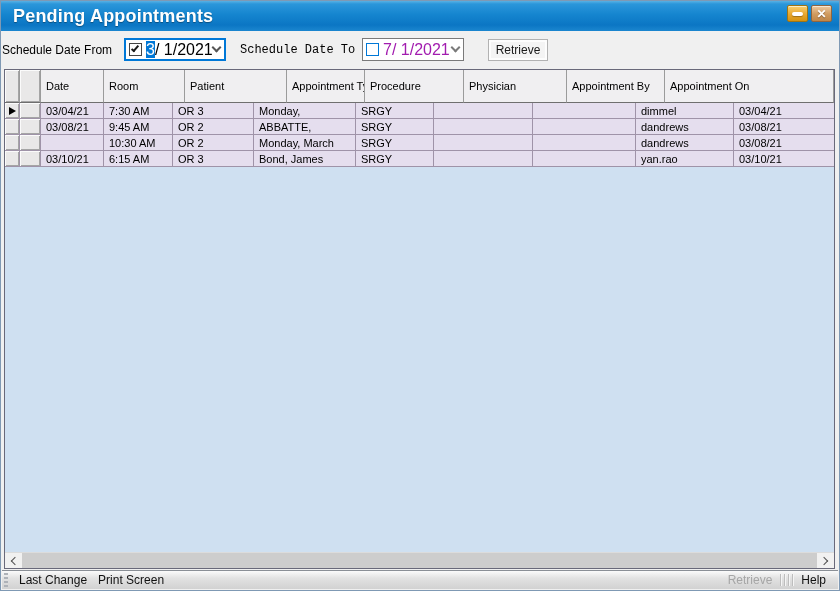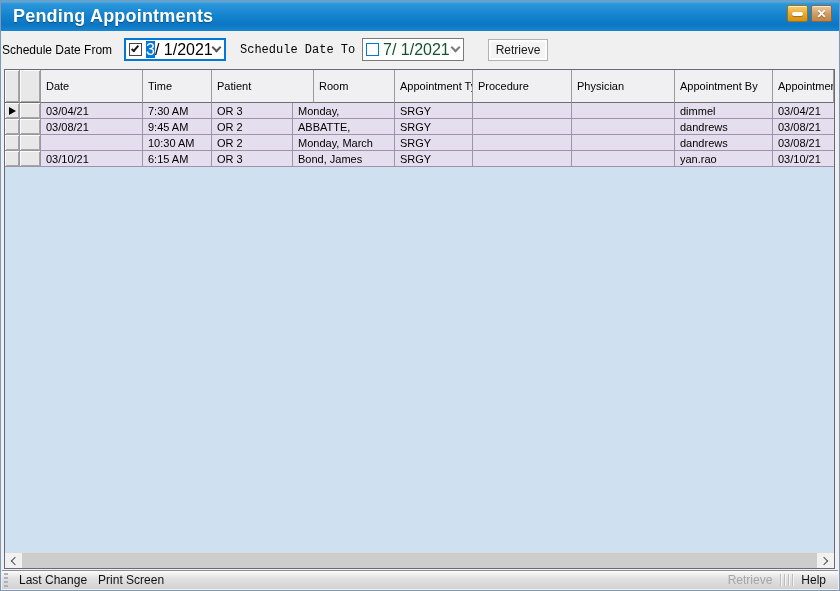--- a/index.html
+++ b/index.html
@@ -49,21 +49,21 @@
   .datepicker.to   { border: 1px solid #7a7a7a; margin-left: 12px; }
   .cbx { width: 13px; height: 13px; background: #fff; flex: 0 0 auto; position: relative; }
   .cbx.checked { border: 1px solid #454545; }
   .cbx.unchecked { border: 1px solid #0078d7; }
   .cbx.checked .check {
     position: absolute; left: 3px; top: 0px; width: 4px; height: 8px;
     border-right: 2px solid #1a1a1a; border-bottom: 2px solid #1a1a1a; transform: rotate(40deg);
   }
   .dateval { margin-left: 4px; font-size: 16px; white-space: pre; flex: 1; }
   .dateval .sel { background: #0078d7; color: #fff; }
-  .dateval.dim { color: #14532d; }
+  .dateval.dim { color: #a21caf; }
   .chev {
     width: 7px; height: 7px; border-right: 2px solid #555; border-bottom: 2px solid #555;
     transform: rotate(45deg); margin-top: -4px; flex: 0 0 auto;
   }
   .datepicker.to .chev { border-color: #7a7a7a; }
   .btn-retrieve {
     margin-left: 24px; width: 60px; height: 22px; font-size: 12px; color: #1a1a1a;
     background: #f4f4f4; border: 1px solid #b2b2b2; box-shadow: inset 0 0 0 2px #fdfdfd;
     font-family: "Liberation Sans", sans-serif; cursor: pointer;
   }
@@ -87,21 +87,21 @@
   .drow { height: 16px; }
   .drow .gcell { background: #e5deee; }
   .rowhdr {
     background: #e9e8e8 !important;
     box-shadow: inset 1px 1px 0 #fbfbfb, inset -1px -1px 0 #a5a5a5;
     justify-content: center; padding-left: 0 !important;
   }
   .arrow { width: 0; height: 0; border-left: 7px solid #000; border-top: 4px solid transparent; border-bottom: 4px solid transparent; }
   .c0 { width: 15px; flex: 0 0 auto; }
   .c1 { width: 21px; flex: 0 0 auto; }
-  .c2 { width: 102px; flex: 0 0 auto; }
+  .c2 { width: 63px; flex: 0 0 auto; }
   .c3 { width: 69px; flex: 0 0 auto; }
   .c4 { width: 81px; flex: 0 0 auto; }
   .c5 { width: 102px; flex: 0 0 auto; }
   .c6 { width: 78px; flex: 0 0 auto; }
   .c7 { width: 99px; flex: 0 0 auto; }
   .c8 { width: 103px; flex: 0 0 auto; }
   .c9 { width: 98px; flex: 0 0 auto; }
   .c10 { flex: 1 1 auto; border-right: none; }
   
   .hscroll {
@@ -164,23 +164,22 @@
       <span class="chev"></span>
     </div>
     <button class="btn-retrieve">Retrieve</button>
   </div>
 
   <div class="gridwrap">
     <div class="grow gheader">
       <div class="gcell rowhdr c0"></div>
       <div class="gcell rowhdr c1"></div>
       <div class="gcell c2">Date</div>
-      <div class="gcell c3">Time</div>
+      <div class="gcell c4">Room</div>
       <div class="gcell c5">Patient</div>
-      <div class="gcell c4">Room</div>
       <div class="gcell c6">Appointment Type</div>
       <div class="gcell c7">Procedure</div>
       <div class="gcell c8">Physician</div>
       <div class="gcell c9">Appointment By</div>
       <div class="gcell c10">Appointment On</div>
     </div>
 
     <div class="grow drow">
       <div class="gcell rowhdr c0">
           <span class="arrow"></span>

